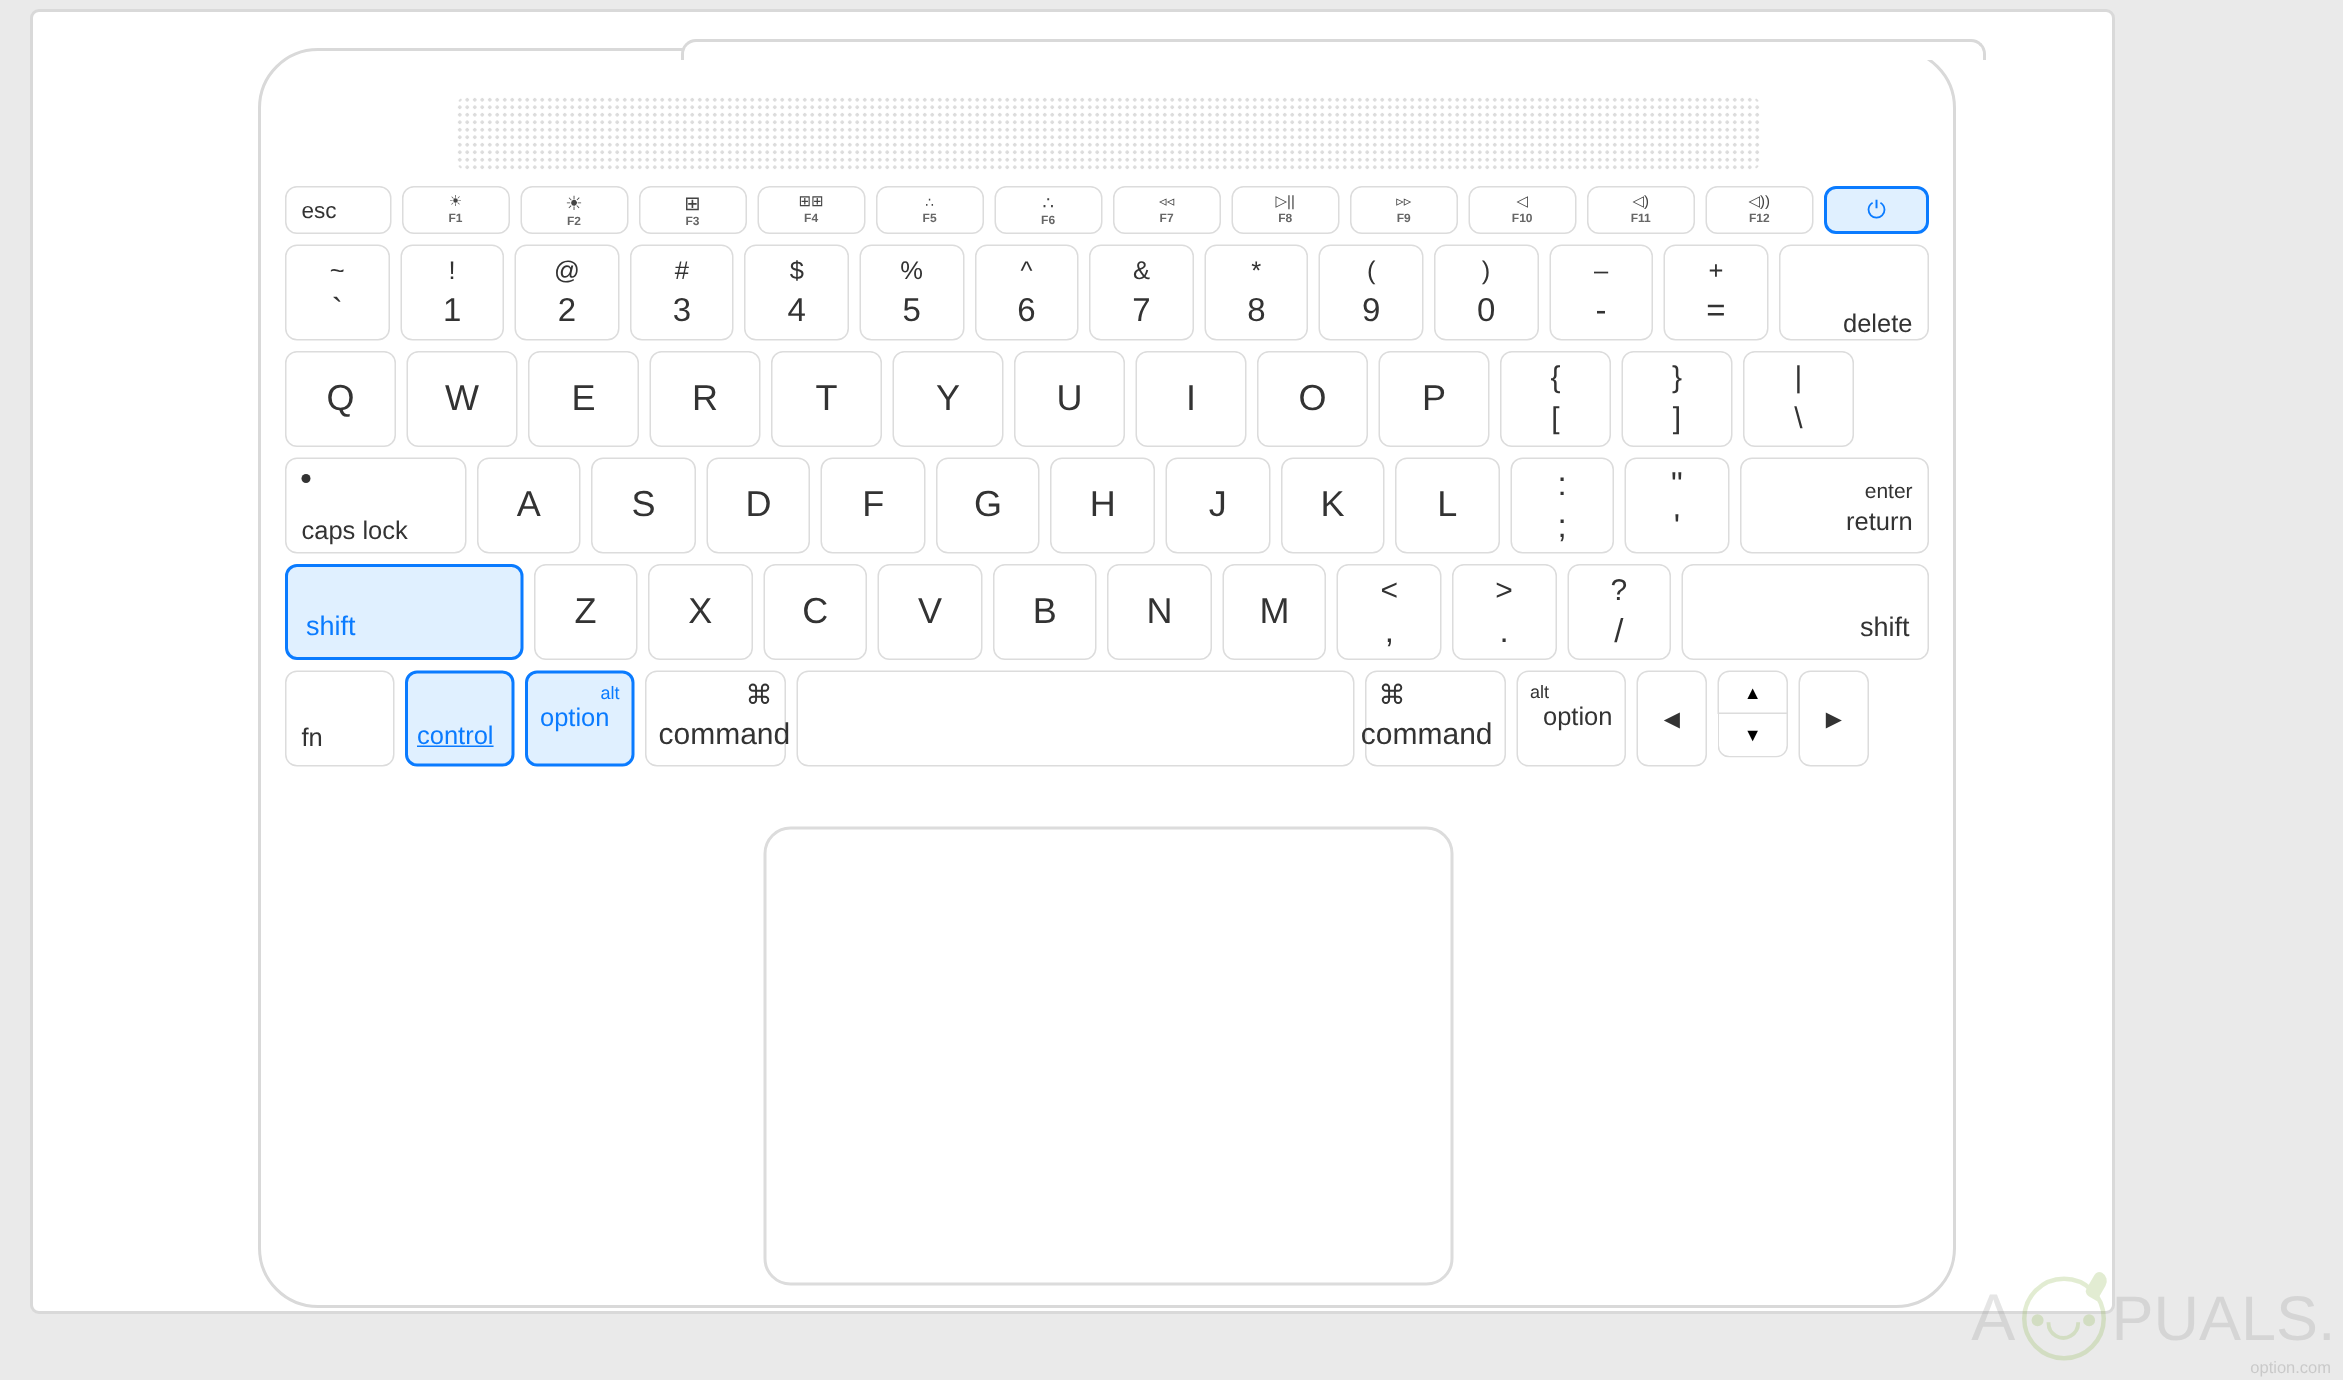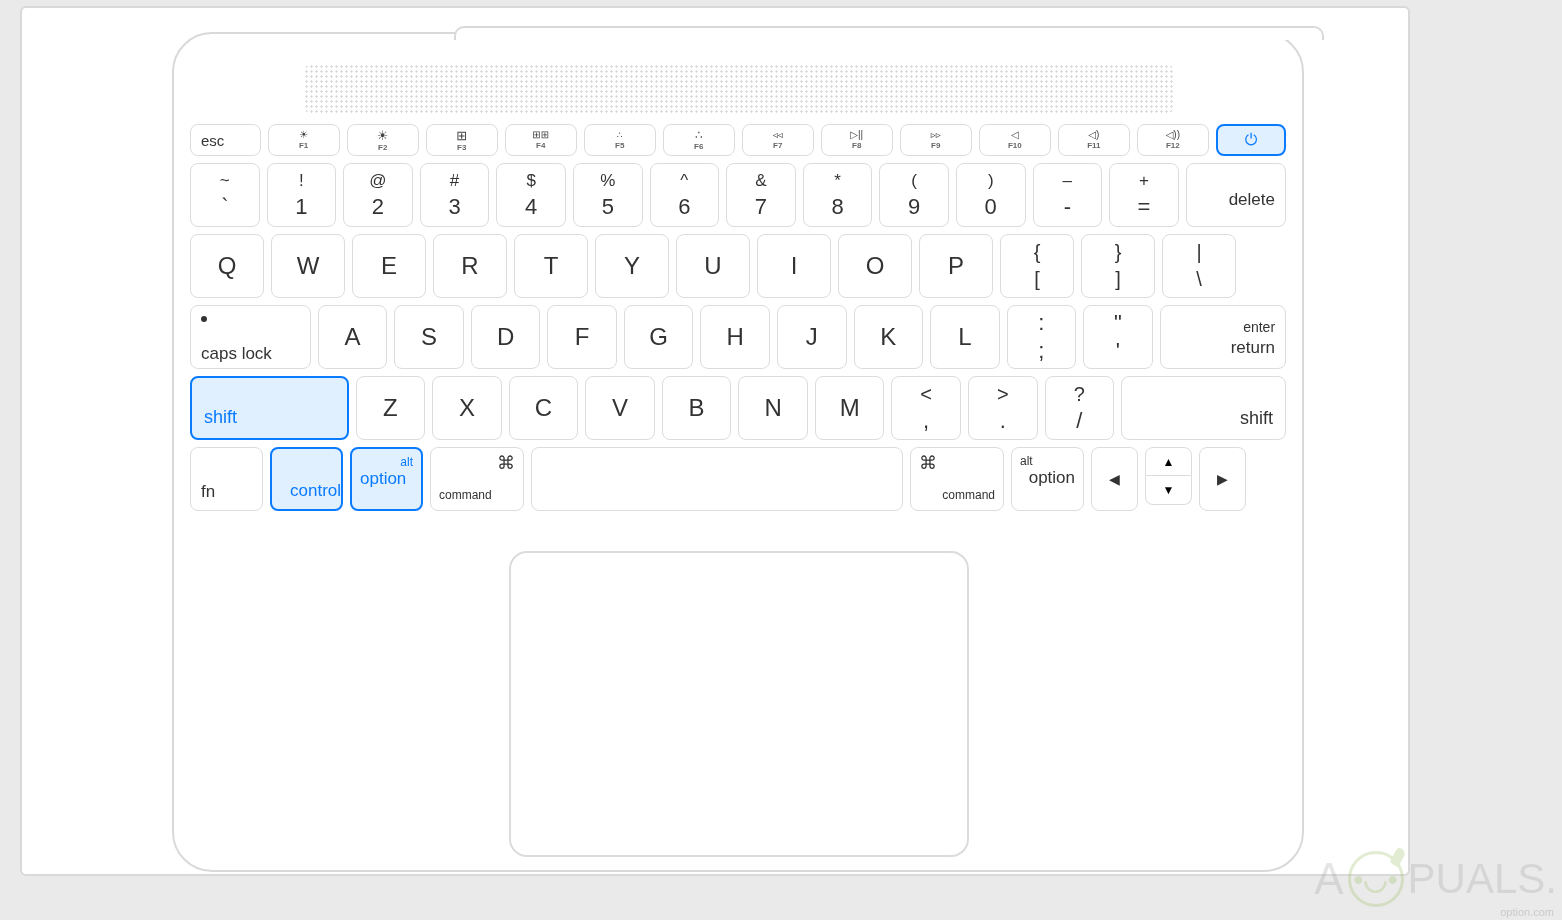--- a/index.html
+++ b/index.html
@@ -80,21 +80,21 @@
   
   .row-f .key { width: 76px; height: 32px; }
   .row-f .key.esc { width: 74px; align-items:flex-start; justify-content:center; padding-left:10px; font-size:15px; }
   .row-f .key.power { width: 74px; }
   .fn-icon { font-size: 13px; line-height: 1; color:#444;}
   .fn-label { font-size: 8px; font-weight:600; color:#666; margin-top:1px;}
   
   .row-n .key { width: 74px; height: 64px; font-size:18px;}
   .row-n .key .top { font-size:17px; margin-bottom:3px;}
   .row-n .key .bot { font-size:22px;}
-  .row-n .key.del { width:106px; align-items:flex-end; justify-content:flex-end; padding:0 10px 16px 0; font-size:17px;}
+  .row-n .key.del { width:106px; align-items:flex-end; justify-content:flex-end; padding:0 10px 0 0; font-size:17px;}
   
   .row-q .key { width: 74px; height: 64px; font-size:24px;}
   .row-q .key.tab { width:107px; align-items:flex-start; justify-content:flex-end; padding:0 0 10px 10px; font-size:17px;}
   .row-q .key.bracket .top {font-size:20px;}
   .row-q .key.bracket .bot {font-size:20px; margin-top:4px;}
   
   .row-a .key { width: 74px; height: 64px; font-size:24px;}
   .row-a .key.caps { width:128px; align-items:flex-start; justify-content:flex-end; padding:10px 0 0 10px;}
   .row-a .key.caps .dot { width:6px; height:6px; border-radius:50%; background:#333; margin-bottom:auto;}
   .row-a .key.caps .lbl { font-size:17px; margin-top:auto; margin-bottom:4px;}
@@ -106,27 +106,27 @@
   
   .row-z .key { width: 74px; height: 64px; font-size:24px;}
   .row-z .key.shift-l { width:168px; align-items:flex-start; justify-content:flex-end; padding:0 0 10px 12px; font-size:18px;}
   .row-z .key.shift-r { width:175px; align-items:flex-end; justify-content:flex-end; padding:0 12px 10px 0; font-size:18px;}
   .row-z .key.punct .top {font-size:20px;}
   .row-z .key.punct .bot {font-size:22px; margin-top:2px;}
   
   .row-b { align-items: stretch; }
   .row-b .key { height: 64px; }
   .row-b .key.fn { width:73px; align-items:flex-start; justify-content:flex-end; padding:0 0 8px 10px; font-size:17px;}
-  .row-b .key.ctrl { width:73px; align-items:flex-start; justify-content:flex-end; padding:0 0 8px 18px; font-size:17px;}
+  .row-b .key.ctrl { width:73px; align-items:flex-start; justify-content:flex-end; padding:0 0 8px 6px; font-size:17px;text-decoration:underline;}
   .row-b .key.opt { width:73px; align-items:flex-end; justify-content:flex-start; padding:6px 8px 8px 0;}
   .row-b .key.opt .alt {font-size:12px;}
   .row-b .key.opt .lbl {font-size:17px; align-self:flex-start; padding-left:8px;}
   .row-b .key.cmd { width:94px; align-items:flex-end; justify-content:space-between; padding:4px 8px 8px 0;}
   .row-b .key.cmd .sym {font-size:18px;}
-  .row-b .key.cmd .lbl {font-size:12px; align-self:flex-start; padding-left:8px;}
+  .row-b .key.cmd .lbl {font-size:20px; align-self:flex-start; padding-left:8px;}
   .row-b .key.cmd-r { align-items:flex-start; padding:4px 0 8px 8px;}
   .row-b .key.cmd-r .sym {align-self:flex-start;}
   .row-b .key.cmd-r .lbl {align-self:flex-end; padding:0 8px 0 0;}
   .row-b .key.opt-r { align-items:flex-start; padding:6px 0 8px 8px;}
   .row-b .key.opt-r .alt {align-self:flex-start;}
   .row-b .key.opt-r .lbl {align-self:flex-end; padding:0 8px 0 0;}
   .row-b .key.space { width:372px; }
   .arrows { display:flex; gap:7px;}
   .arrows .key { width:47px; }
   .arrows .arrow-lr { height:64px; font-size:14px;}

